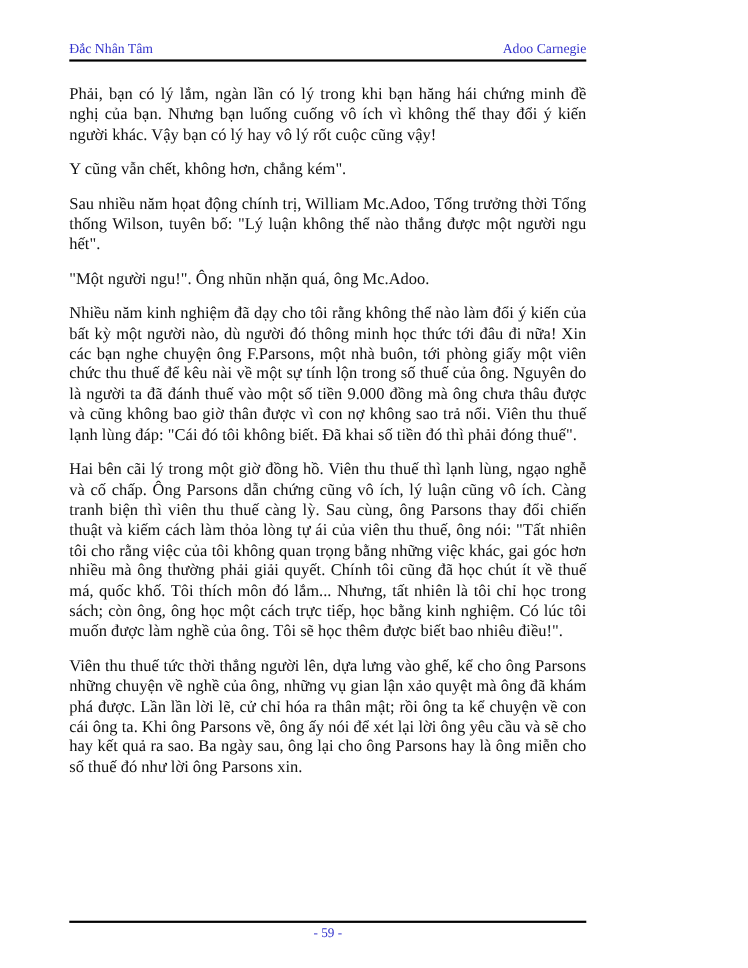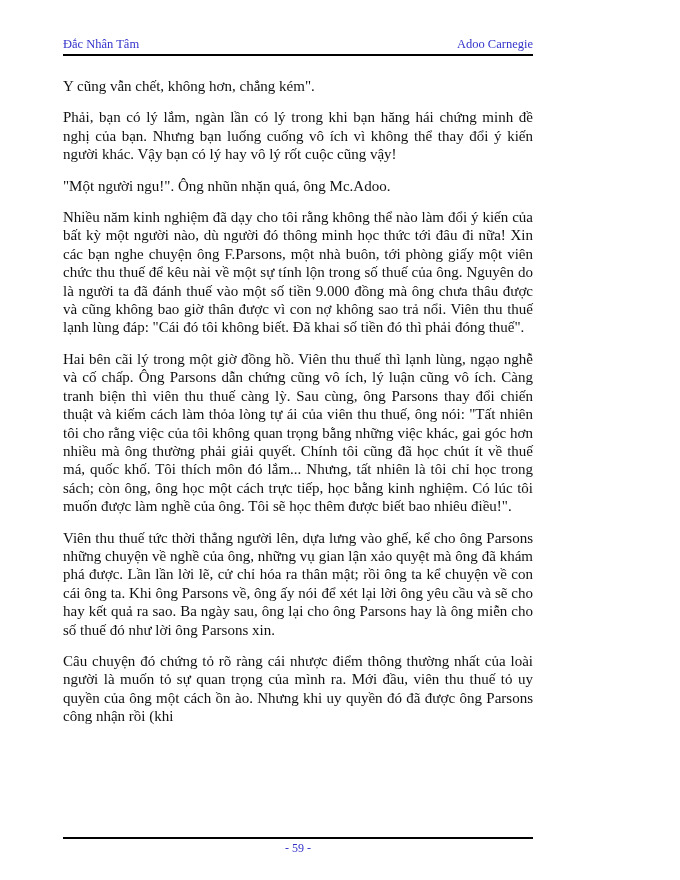--- a/index.html
+++ b/index.html
@@ -52,26 +52,26 @@
 <body>
 
 <div class="page">
 
   <div class="header">
     <span>Đắc Nhân Tâm</span>
     <span>Adoo Carnegie</span>
   </div>
 
   <div class="content">
+    <p>Phải, bạn có lý lắm, ngàn lần có lý trong khi bạn hăng hái chứng minh đề nghị của bạn. Nhưng bạn luống cuống vô ích vì không thể thay đổi ý kiến người khác. Vậy bạn có lý hay vô lý rốt cuộc cũng vậy!</p>
     <p>Y cũng vẫn chết, không hơn, chẳng kém".</p>
-    <p>Phải, bạn có lý lắm, ngàn lần có lý trong khi bạn hăng hái chứng minh đề nghị của bạn. Nhưng bạn luống cuống vô ích vì không thể thay đổi ý kiến người khác. Vậy bạn có lý hay vô lý rốt cuộc cũng vậy!</p>
+    <p>Sau nhiều năm họat động chính trị, William Mc.Adoo, Tổng trưởng thời Tổng thống Wilson, tuyên bố: "Lý luận không thể nào thắng được một người ngu hết".</p>
     <p>"Một người ngu!". Ông nhũn nhặn quá, ông Mc.Adoo.</p>
     <p>Nhiều năm kinh nghiệm đã dạy cho tôi rằng không thể nào làm đổi ý kiến của bất kỳ một người nào, dù người đó thông minh học thức tới đâu đi nữa! Xin các bạn nghe chuyện ông F.Parsons, một nhà buôn, tới phòng giấy một viên chức thu thuế để kêu nài về một sự tính lộn trong số thuế của ông. Nguyên do là người ta đã đánh thuế vào một số tiền 9.000 đồng mà ông chưa thâu được và cũng không bao giờ thân được vì con nợ không sao trả nổi. Viên thu thuế lạnh lùng đáp: "Cái đó tôi không biết. Đã khai số tiền đó thì phải đóng thuế".</p>
     <p>Hai bên cãi lý trong một giờ đồng hồ. Viên thu thuế thì lạnh lùng, ngạo nghễ và cố chấp. Ông Parsons dẫn chứng cũng vô ích, lý luận cũng vô ích. Càng tranh biện thì viên thu thuế càng lỳ. Sau cùng, ông Parsons thay đổi chiến thuật và kiếm cách làm thỏa lòng tự ái của viên thu thuế, ông nói: "Tất nhiên tôi cho rằng việc của tôi không quan trọng bằng những việc khác, gai góc hơn nhiều mà ông thường phải giải quyết. Chính tôi cũng đã học chút ít về thuế má, quốc khố. Tôi thích môn đó lắm... Nhưng, tất nhiên là tôi chỉ học trong sách; còn ông, ông học một cách trực tiếp, học bằng kinh nghiệm. Có lúc tôi muốn được làm nghề của ông. Tôi sẽ học thêm được biết bao nhiêu điều!".</p>
     <p>Viên thu thuế tức thời thẳng người lên, dựa lưng vào ghế, kể cho ông Parsons những chuyện về nghề của ông, những vụ gian lận xảo quyệt mà ông đã khám phá được. Lần lần lời lẽ, cử chỉ hóa ra thân mật; rồi ông ta kể chuyện về con cái ông ta. Khi ông Parsons về, ông ấy nói để xét lại lời ông yêu cầu và sẽ cho hay kết quả ra sao. Ba ngày sau, ông lại cho ông Parsons hay là ông miễn cho số thuế đó như lời ông Parsons xin.</p>
-    <p>Câu chuyện đó chứng tỏ rõ ràng cái nhược điểm thông thường nhất của loài người là muốn tỏ sự quan trọng của mình ra. Mới đầu, viên thu thuế tỏ uy quyền của ông một cách ồn ào. Nhưng khi uy quyền đó đã được ông Parsons công nhận rồi (khi</p>
   </div>
 
   <div class="footer">
     <span>- 59 -</span>
   </div>
 
 </div>
 
 </body></html>

